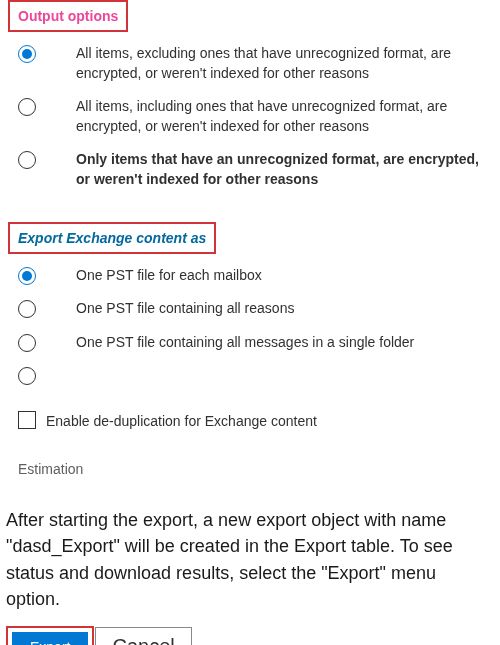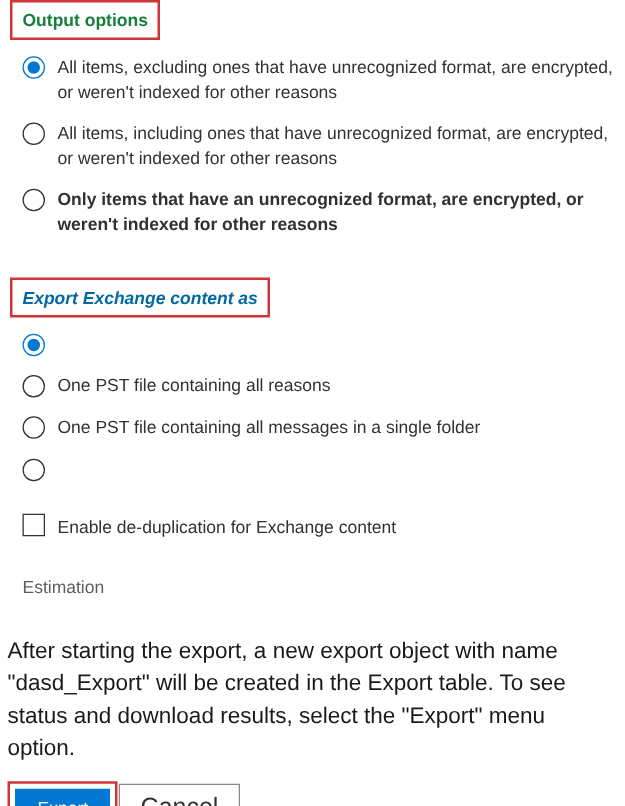--- a/index.html
+++ b/index.html
@@ -6,36 +6,37 @@
     body {
       margin: 0;
       font-family: "Segoe UI", Arial, sans-serif;
       font-size: 14px;
       color: #323130;
       width: 500px;
       padding: 0 0 20px 0;
     }
     .section-title {
       font-weight: 600;
-      color: #15803d;
+      color: #ec4899;
       padding: 6px 8px;
       display: inline-block;
       margin: 0 0 12px 8px;
     }
     .highlighted {
       border: 2px solid #d13438;
     }
     .radio-group {
       padding: 0 8px 8px 18px;
     }
     .radio-item {
       display: flex;
       align-items: flex-start;
       margin-bottom: 14px;
       cursor: pointer;
+      gap: 30px;
     }
     .radio-item:last-child { margin-bottom: 6px; font-weight: bold; }
     .radio-circle {
       width: 18px;
       height: 18px;
       border-radius: 50%;
       border: 1.5px solid #323130;
       flex-shrink: 0;
       margin-right: 10px;
       margin-top: 1px;
@@ -158,20 +159,21 @@
 
 <div class="section2-wrap">
   <span class="section2-title">Export Exchange content as</span>
 </div>
 
 <div class="radio-group-2">
   <div class="radio-item">
     <span class="radio-circle selected">
         <span class="radio-inner"></span>
       </span>
+    <span class="radio-label">One PST file for each mailbox</span>
   </div>
   <div class="radio-item">
     <span class="radio-circle"></span>
     <span class="radio-label">One PST file containing all reasons</span>
   </div>
   <div class="radio-item">
     <span class="radio-circle"></span>
     <span class="radio-label">One PST file containing all messages in a single folder</span>
   </div>
   <div class="radio-item">

